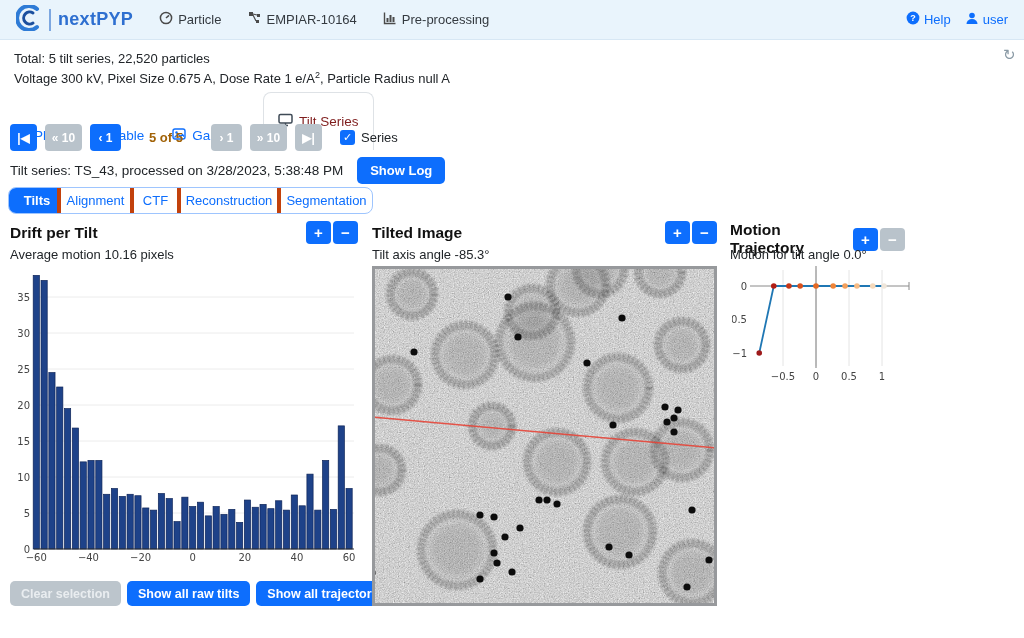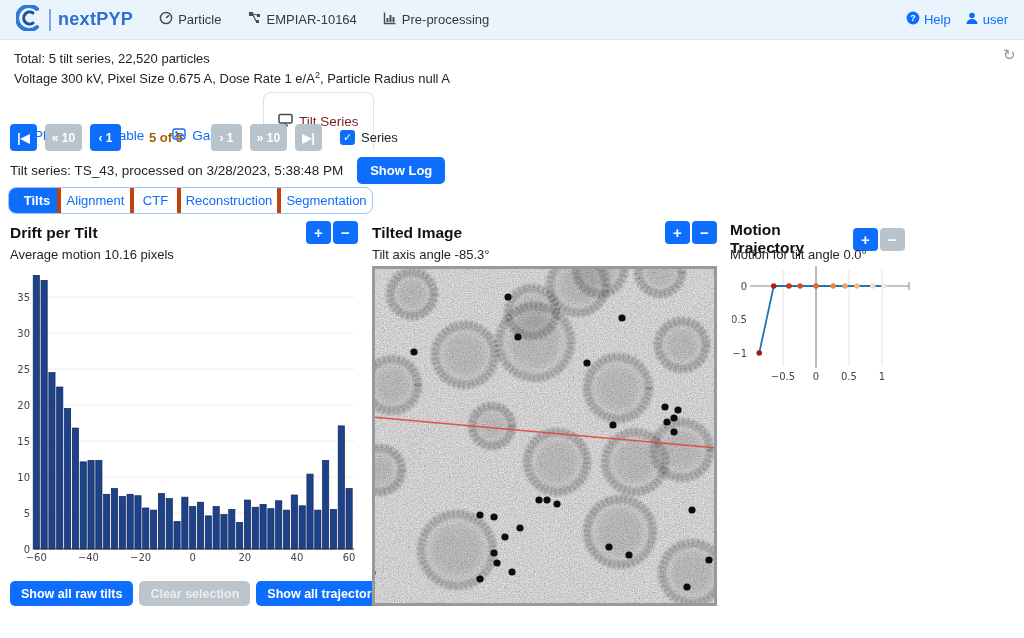--- a/index.html
+++ b/index.html
@@ -309,22 +309,22 @@
       <text x="28.3" y="297" text-anchor="middle" class="tick">−60</text>
       <text x="80.43333333333334" y="297" text-anchor="middle" class="tick">−40</text>
       <text x="132.5666666666667" y="297" text-anchor="middle" class="tick">−20</text>
       <text x="184.70000000000002" y="297" text-anchor="middle" class="tick">0</text>
       <text x="236.83333333333337" y="297" text-anchor="middle" class="tick">20</text>
       <text x="288.9666666666667" y="297" text-anchor="middle" class="tick">40</text>
       <text x="341.1" y="297" text-anchor="middle" class="tick">60</text>
     </svg>
 
   <div id="footer-actions">
+    <button class="fbtn gray">Clear selection</button>
     <button class="fbtn blue">Show all raw tilts</button>
-    <button class="fbtn gray">Clear selection</button>
     <button class="fbtn blue">Show all trajectories</button>
   </div>
 
   <div class="panel-title-row" style="left:372px; width:345px">
     <span class="panel-title">Tilted Image</span>
     <span class="pm-btns">
       <button class="pmb blue">+</button>
       <button class="pmb blue">−</button>
     </span>
   </div>

